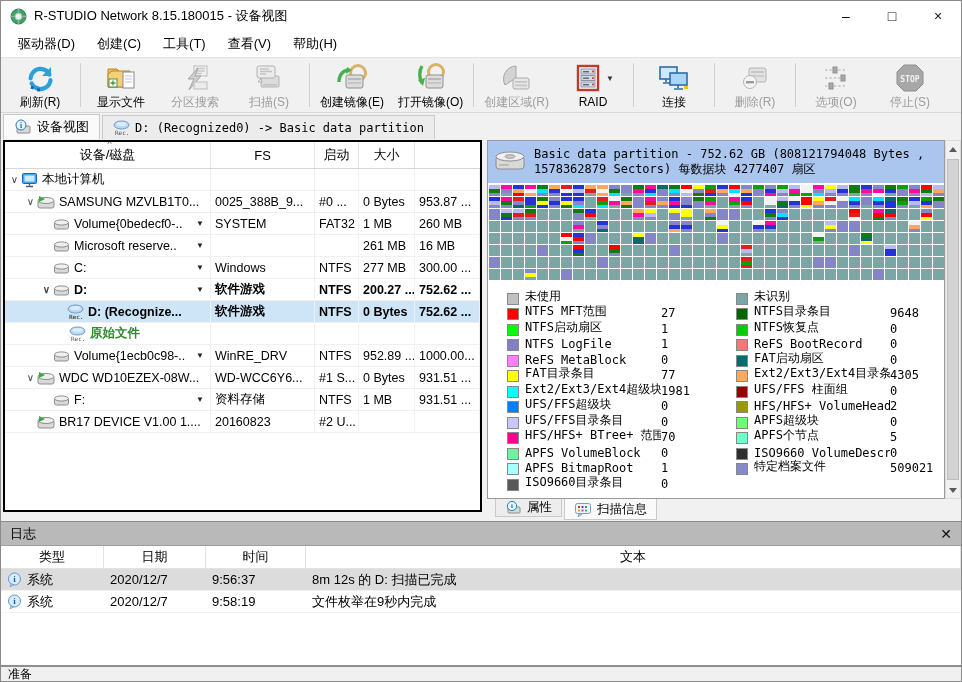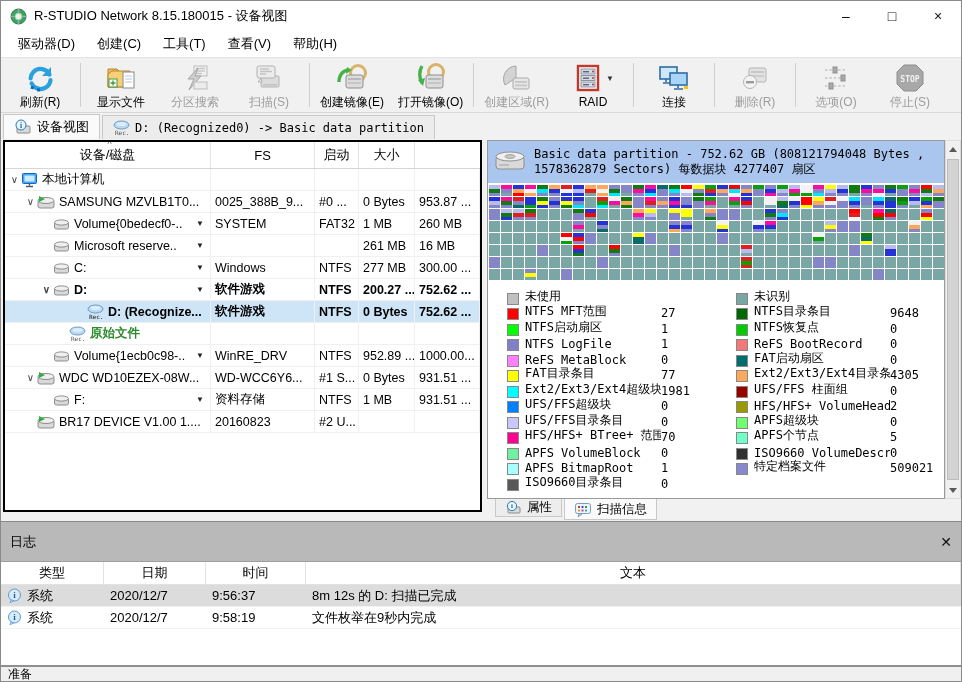--- a/index.html
+++ b/index.html
@@ -59,21 +59,21 @@
   .itab{display:flex;align-items:center;gap:5px;padding:0 9px;border:1px solid #c9c9c9;border-top:none;background:#ededed;font-size:12.5px;height:17px;}
   .itab.active{background:#fafafa;height:20px;}
   .vscroll{position:absolute;right:0;top:0;bottom:20px;width:16px;background:#f0f0f0;border:1px solid #dcdcdc;box-sizing:border-box;}
   .sb-btn{position:absolute;left:0;right:0;height:16px;display:flex;align-items:center;justify-content:center;}
   .sb-up{top:0;} .sb-down{bottom:0;}
   .tri-up{width:0;height:0;border-left:4px solid transparent;border-right:4px solid transparent;border-bottom:5px solid #5a5a5a;}
   .tri-down{width:0;height:0;border-left:4px solid transparent;border-right:4px solid transparent;border-top:5px solid #5a5a5a;}
   .sb-thumb{position:absolute;left:1px;right:1px;top:18px;bottom:18px;background:#d3d3d3;border:1px solid #bdbdbd;}
   
   .log-panel{position:absolute;left:0;right:0;top:520px;height:146px;background:#fff;border-top:1px solid #8a8a8a;box-sizing:border-box;}
-  .log-title{height:40px;background:#b9b9b9;display:flex;align-items:center;padding:0 9px;font-size:13px;border-bottom:1px solid #9e9e9e;box-sizing:border-box;}
+  .log-title{height:24px;background:#b9b9b9;display:flex;align-items:center;padding:0 9px;font-size:13px;border-bottom:1px solid #9e9e9e;box-sizing:border-box;}
   .log-close{margin-left:auto;font-size:14px;color:#111;}
   .log-header{display:grid;grid-template-columns:103px 102px 100px 1fr;height:22px;border-bottom:1px solid #e2e2e2;background:#fff;}
   .lh{display:flex;align-items:center;justify-content:center;border-right:1px solid #e2e2e2;font-size:13px;}
   .logrow{display:grid;grid-template-columns:103px 102px 100px 1fr;height:21px;border-bottom:1px solid #f2f2f2;}
   .logrow.hl{background:#dcdcdc;}
   .lc{display:flex;align-items:center;padding:0 6px;font-size:13px;gap:5px;white-space:nowrap;overflow:hidden;}
   
   .statusbar{position:absolute;left:0;right:0;bottom:0;height:16px;background:#f0f0f0;border-top:2px solid #8f8f8f;display:flex;align-items:center;padding-left:7px;font-size:12px;box-sizing:border-box;}
 </style>
 </head>
@@ -426,21 +426,21 @@
             </span>
             <span class="nametext">D:</span>
             <span class="dd">▼</span>
           </div>
           <div class="td">软件游戏</div>
           <div class="td">NTFS</div>
           <div class="td">200.27 ...</div>
           <div class="td">752.62 ...</div>
         </div>
         <div class="trow selected bold">
-          <div class="td" style="padding-left: 69px;">
+          <div class="td" style="padding-left: 49px;">
             <span class="spacer"></span>
             <span class="ticon16" style="display: inline-flex;">
               <svg width="17" height="16" viewBox="0 0 17 16">
                 <ellipse cx="8.5" cy="5" rx="7.5" ry="4" fill="#bcd9f2" stroke="#6a9cc8"></ellipse>
                 <ellipse cx="8.5" cy="4" rx="5" ry="2" fill="#dcecfa"></ellipse>
                 <text x="2" y="14.5" font-size="6" fill="#555" font-family="DejaVu Sans Mono,monospace">Rec.</text>
               </svg>
             </span>
             <span class="nametext">D: (Recognize...</span>
           </div>

